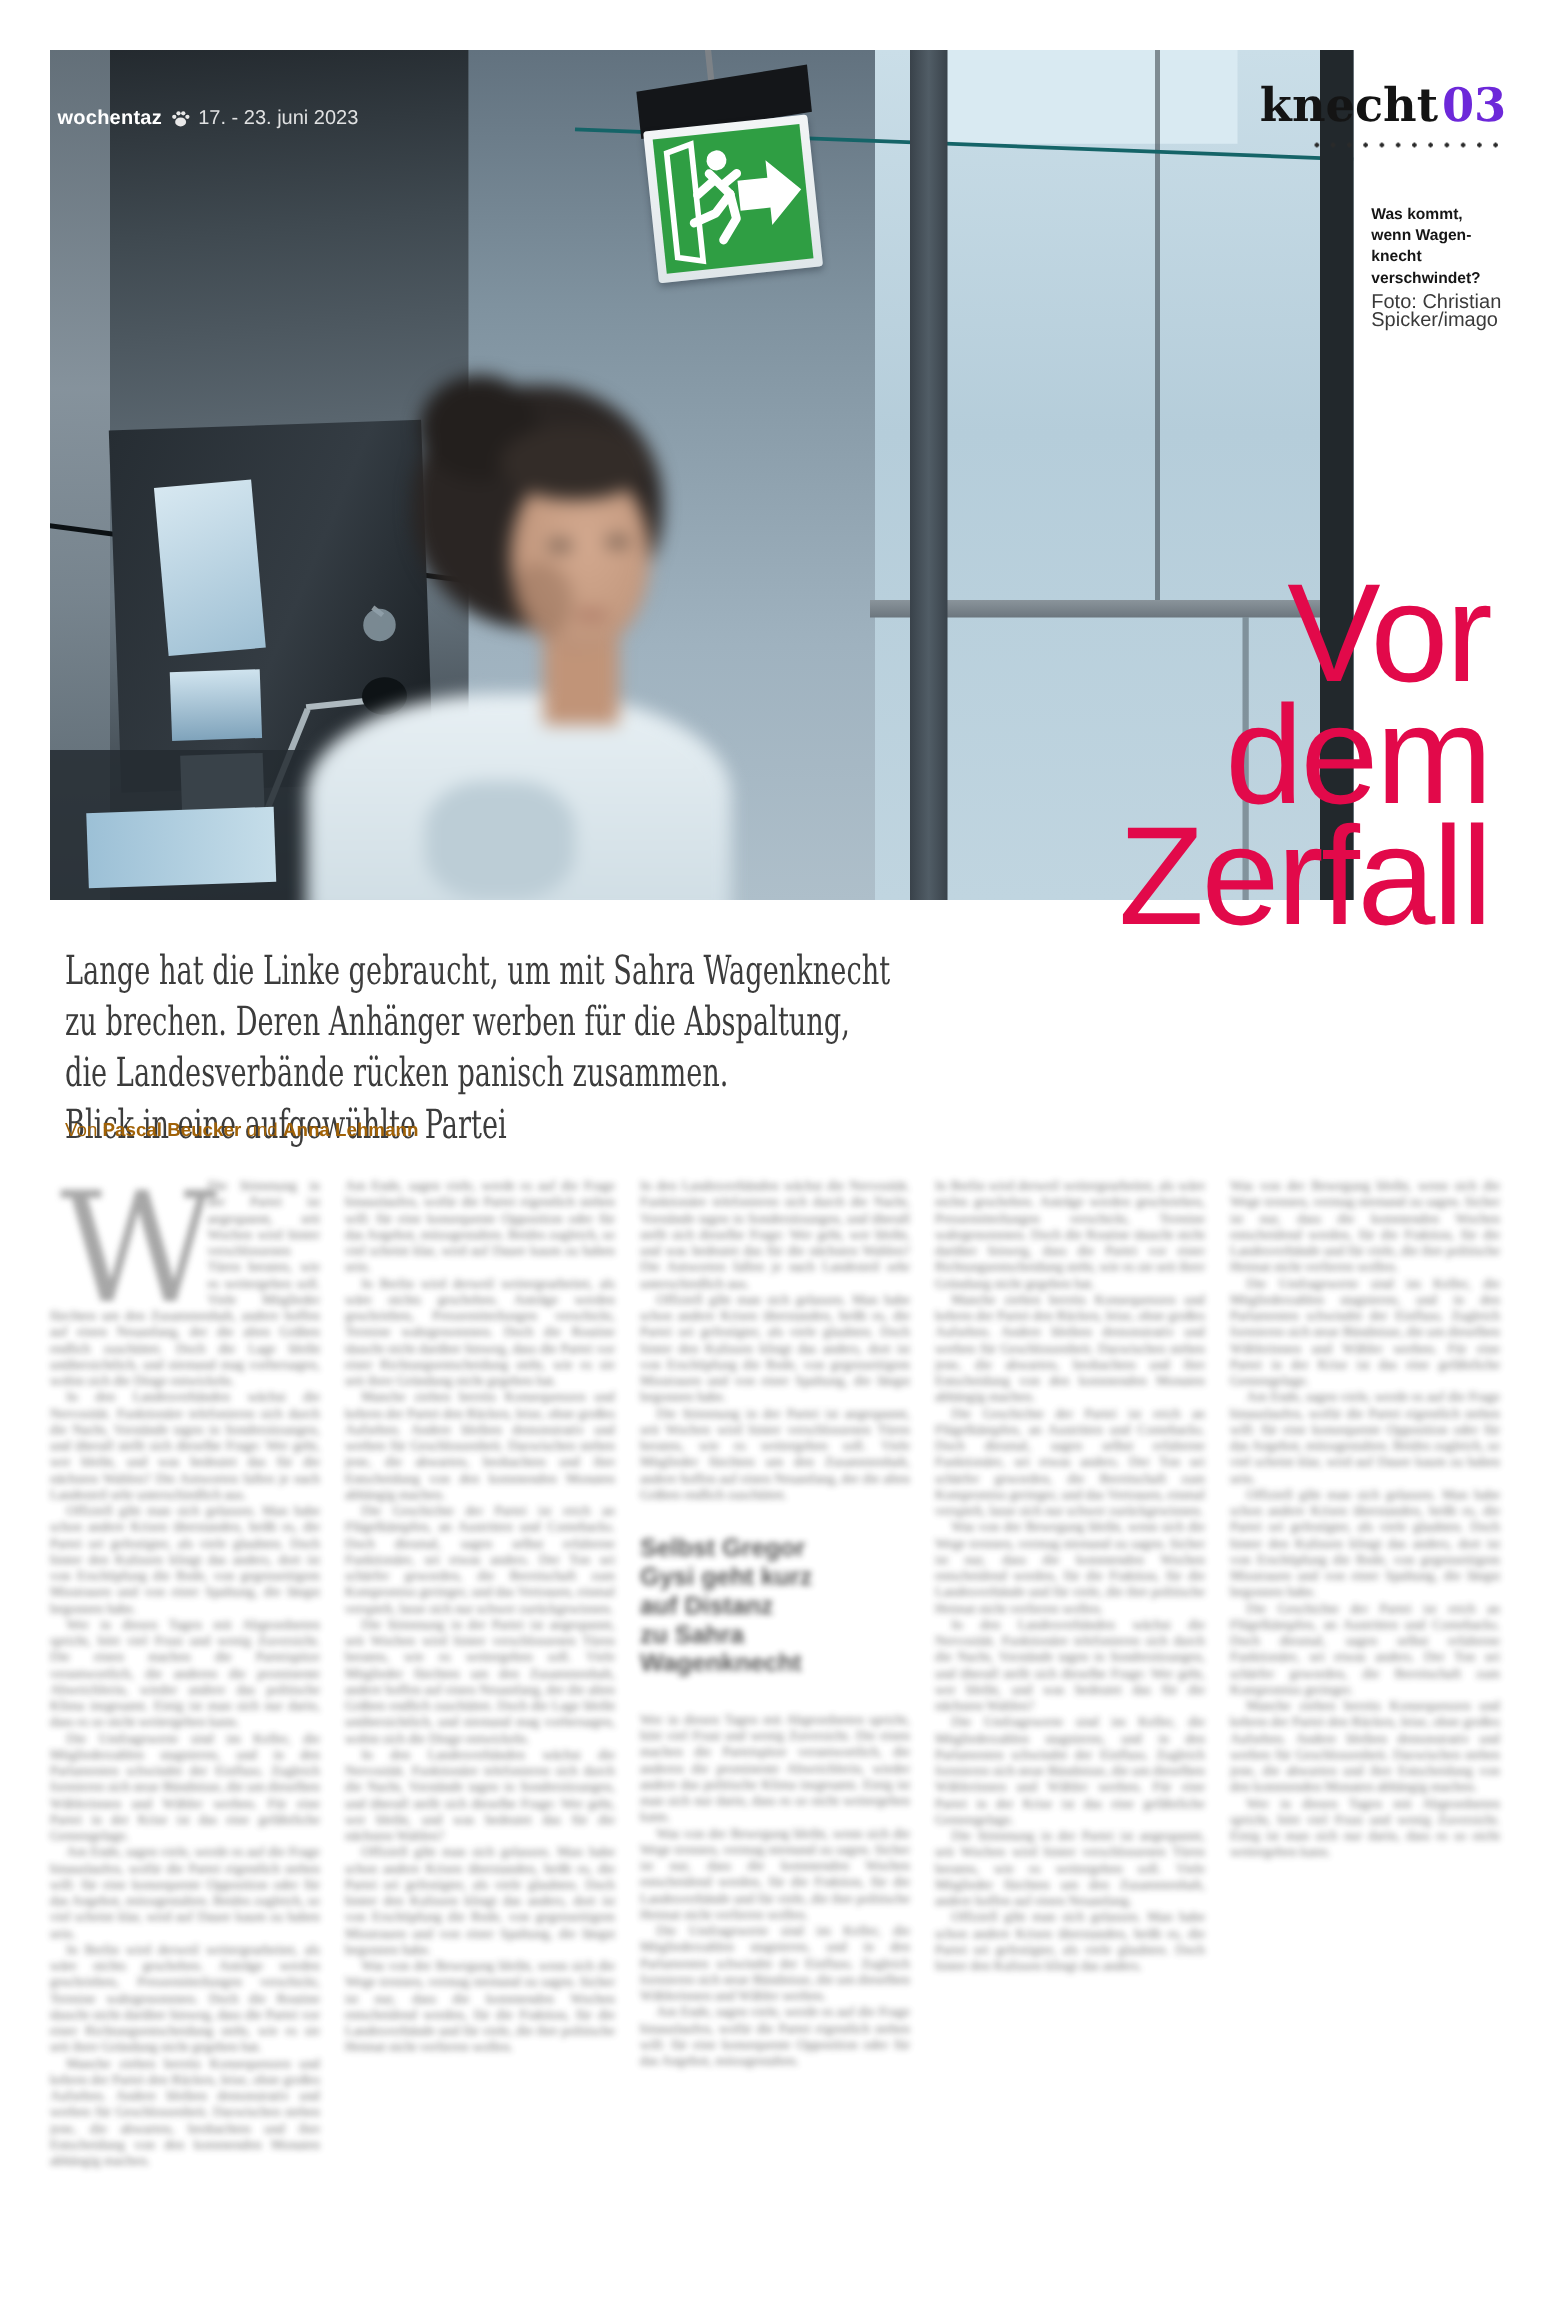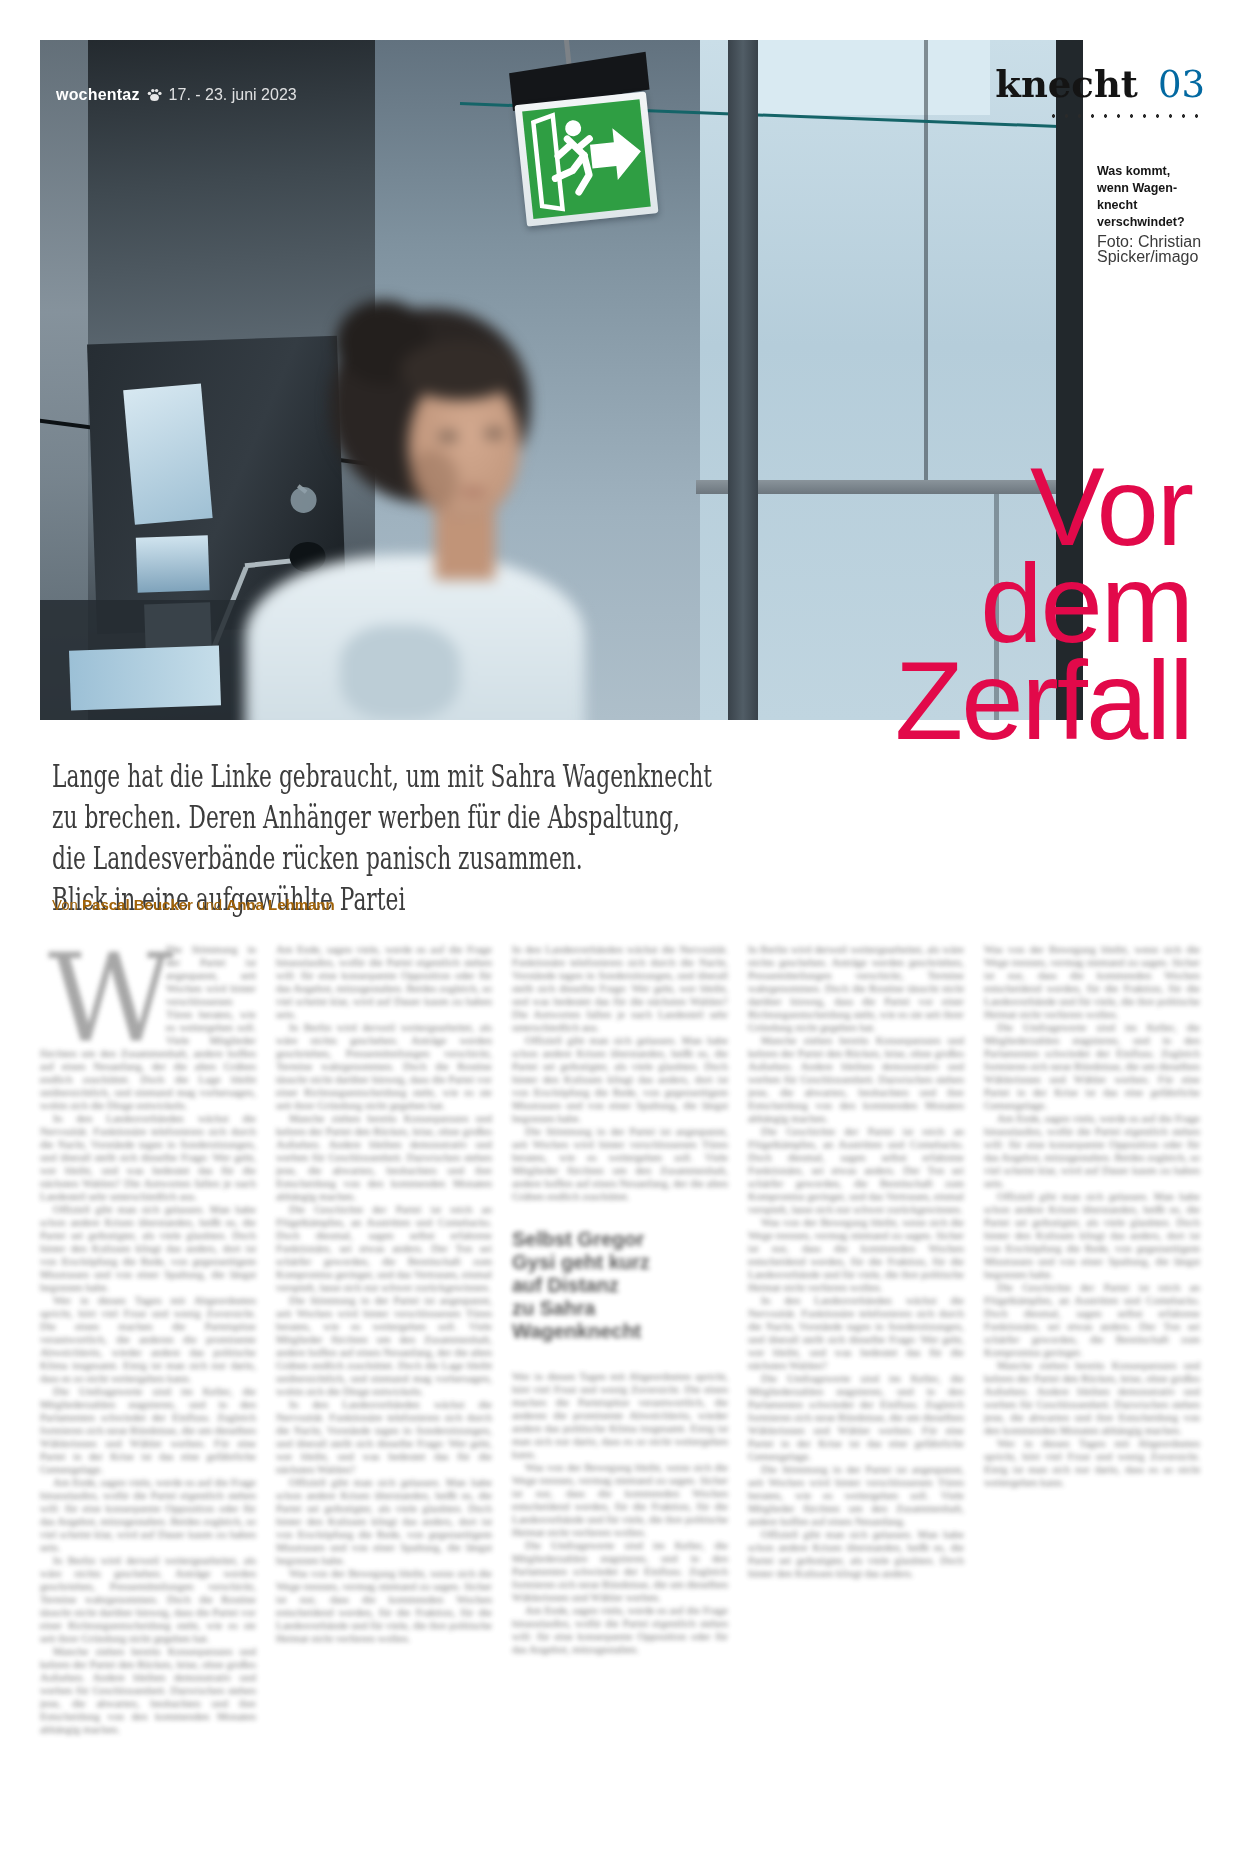--- a/index.html
+++ b/index.html
@@ -70,28 +70,28 @@
   
   .exit-sign{left:472px;top:-2px;width:148px;height:195px;transform:rotate(-6deg);}
   .exit-sign .pole{left:62px;top:0;width:5px;height:30px;background:#7d8287;}
   .exit-sign .mount{left:4px;top:24px;width:138px;height:38px;background:#141619;transform:skewY(-3deg);}
   .exit-sign .panel{left:6px;top:60px;width:132px;height:122px;border-radius:3px;padding:7px;
     background:linear-gradient(180deg,#f2f5f6,#dfe6e9);box-shadow:0 3px 6px rgba(20,30,40,.35);}
   .exit-sign .green{position:relative;left:0;top:0;width:118px;height:108px;background:var(--green);}
   .exit-sign svg{position:relative;left:0;top:0;}
 
   
-  .masthead{position:absolute;left:56px;top:86px;display:flex;align-items:center;gap:7px;z-index:6;}
+  .masthead{position:absolute;left:46px;top:86px;display:flex;align-items:center;gap:7px;z-index:6;}
   .masthead .brand{font-weight:700;font-size:16px;color:#fff;letter-spacing:.2px;}
   .masthead .date{font-size:16px;color:rgba(255,255,255,.85);}
 
   
   .section-head{position:absolute;right:35px;top:62px;text-align:right;z-index:6;}
   .section-head .sec{font-family:"DejaVu Serif",serif;font-weight:700;font-size:37px;color:#141414;}
-  .section-head .num{font-family:"DejaVu Serif",serif;font-weight:400;font-size:37px;color:#0369a1;margin-left:20px;}
+  .section-head .num{font-family:"DejaVu Serif",serif;font-weight:700;font-size:37px;color:#6d28d9;margin-left:3px;}
   .dotline{margin-top:8px;margin-left:auto;width:158px;height:4px;
     background-image:radial-gradient(circle,#2a2a2a 1.6px,transparent 1.9px);
     background-size:13px 4px;background-repeat:repeat-x;}
 
   
   .photo-caption{position:absolute;left:1097px;top:163px;width:108px;}
   .cap-bold{font-size:12.5px;line-height:17px;font-weight:700;color:#161616;white-space:pre-line;}
   .cap-credit{font-size:16px;line-height:15px;color:#3a3a3a;margin-top:3px;white-space:pre-line;}
 
   

